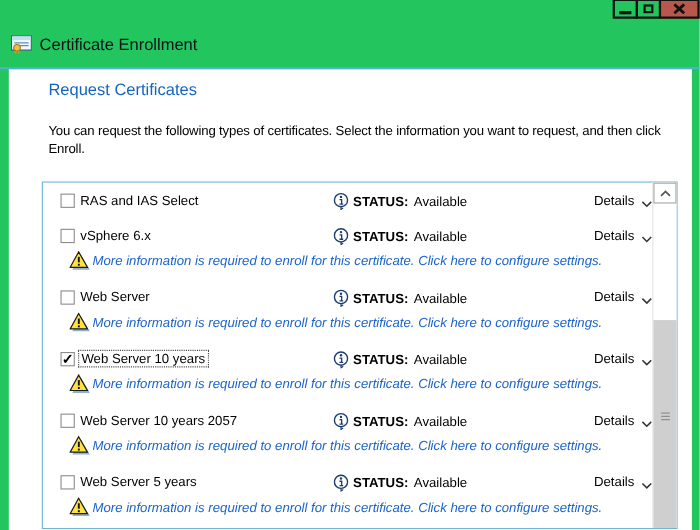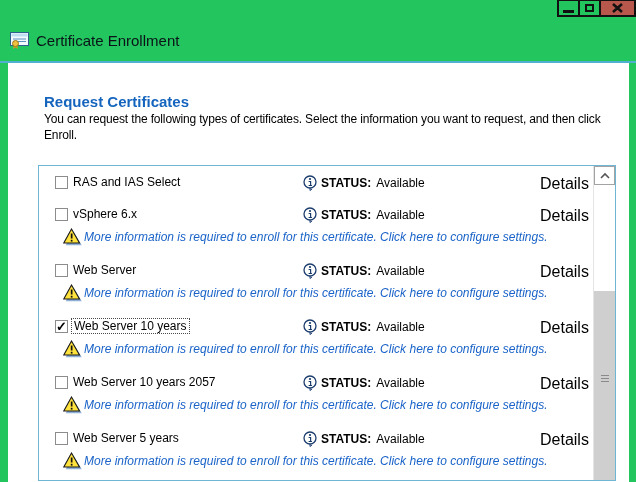--- a/index.html
+++ b/index.html
@@ -15,41 +15,41 @@
   .glyph-min{width:11px;height:3px;background:#111;margin-top:6px;}
   .glyph-max{width:9px;height:8px;border:2px solid #111;box-sizing:border-box;background:transparent;}
 
   
   .titlebar{position:absolute;top:32px;left:10px;display:flex;align-items:center;}
   .app-title{font-size:15px;color:#0C1218;margin-left:7px;}
   .separator{position:absolute;top:61px;left:0;width:636px;height:2px;background:#4FB0CF;}
 
   
   .panel{position:absolute;top:63px;left:8px;width:621px;height:419px;background:#FFFFFF;}
-  .page-title{position:absolute;top:30px;left:36px;margin:0;font-size:15px;font-weight:bold;
+  .page-title{position:absolute;top:10px;left:36px;margin:0;font-size:15px;font-weight:normal;
               color:#1565BE;text-align:center;}
   .page-desc{position:absolute;top:48px;left:36px;width:584px;margin:0;font-size:12px;
              line-height:16px;color:#000;letter-spacing:-0.15px;}
 
   
   .listbox{position:absolute;top:102px;left:30px;width:578px;height:316px;box-sizing:border-box;
            border:1px solid #6FB5D5;background:#fff;}
   .list-content{position:absolute;top:0;left:0;right:21px;bottom:0;padding-top:6px;overflow:hidden;}
   .item{margin-bottom:10px;}
   .row{position:relative;height:22px;}
   .checkbox{position:absolute;left:16px;top:4px;width:13px;height:13px;box-sizing:border-box;
             border:1px solid #8C8C8C;background:#fff;font-size:13px;line-height:11px;
             text-align:center;color:#000;font-weight:bold;cursor:pointer;}
   .row-label{position:absolute;left:34px;top:3px;font-size:12px;color:#000;white-space:nowrap;}
   .row-label.focused{border:1px dotted #4A4A4A;padding:0 2px;left:32px;top:2px;}
   .status-group{position:absolute;left:264px;top:3px;display:flex;align-items:center;}
   .info-icon{margin-right:4px;}
   .status-label{font-size:12px;font-weight:bold;color:#000;margin-right:5px;}
   .status-value{font-size:12px;color:#000;}
-  .details{position:absolute;left:501px;top:3px;font-size:16px;color:#000;cursor:pointer;
+  .details{position:absolute;left:501px;top:3px;font-size:12px;color:#000;cursor:pointer;
            display:flex;align-items:flex-end;}
   .details svg{margin-left:6px;margin-top:2px;}
   .warning-row{position:relative;height:24px;cursor:pointer;font-style:italic;}
   .warn-icon{position:absolute;left:24px;top:2px;}
   .warn-text{position:absolute;left:45px;top:4px;font-size:12px;color:#1A63C8;white-space:nowrap;}
 
   
   .scrollbar{position:absolute;top:0;right:0;width:21px;bottom:0;background:#fff;
              border-left:1px solid #E4E4E4;}
   .sb-btn{position:absolute;top:0;left:0;right:0;height:19px;box-sizing:border-box;

